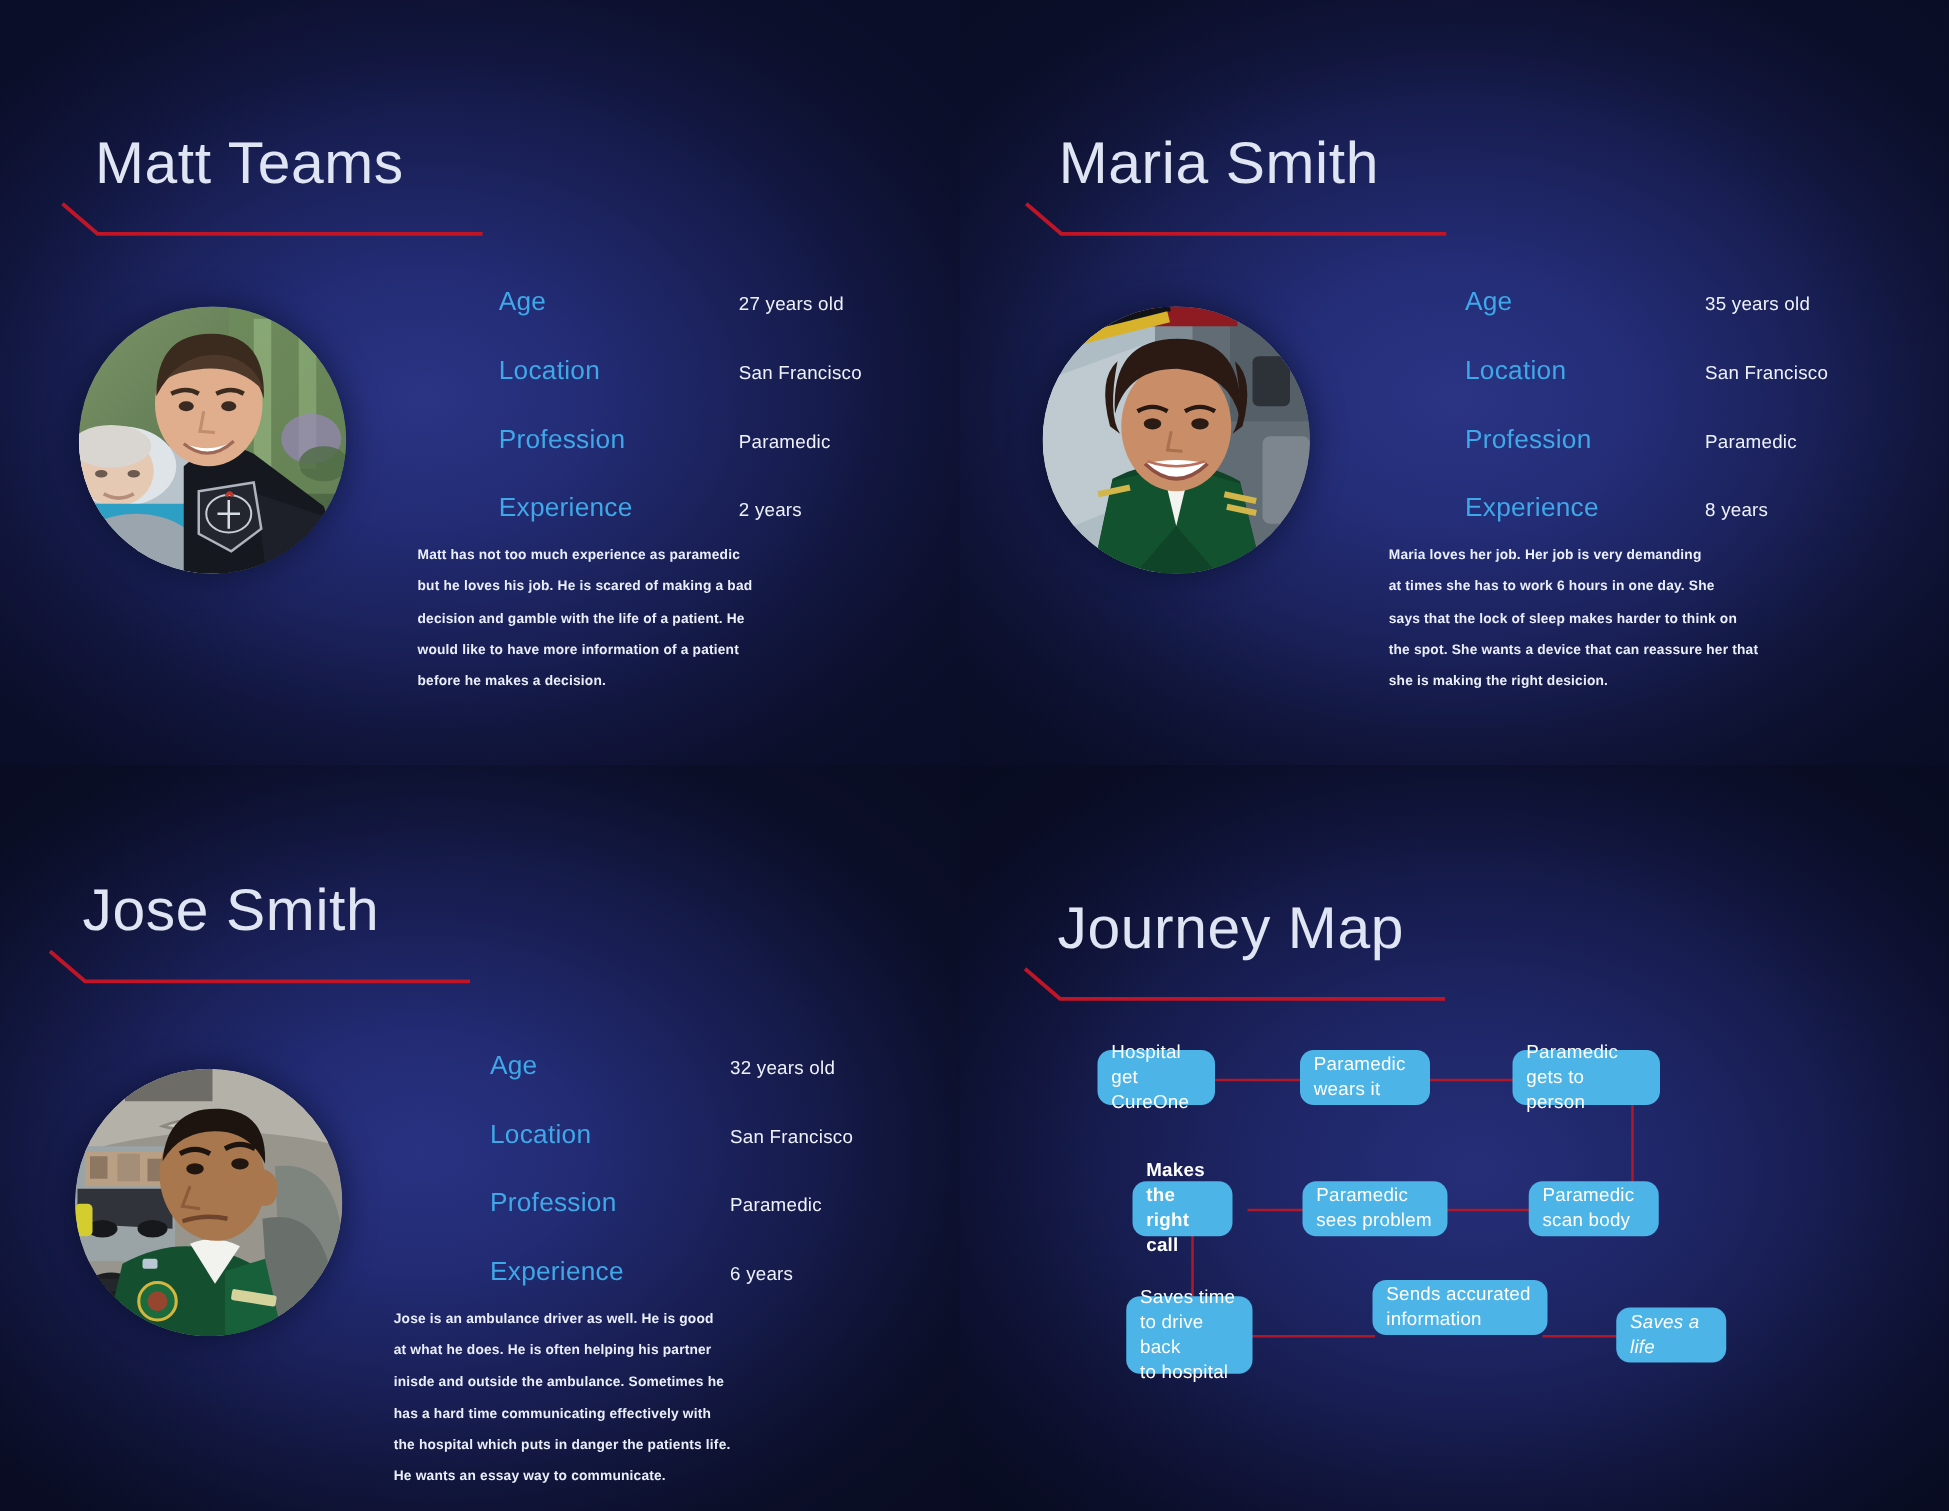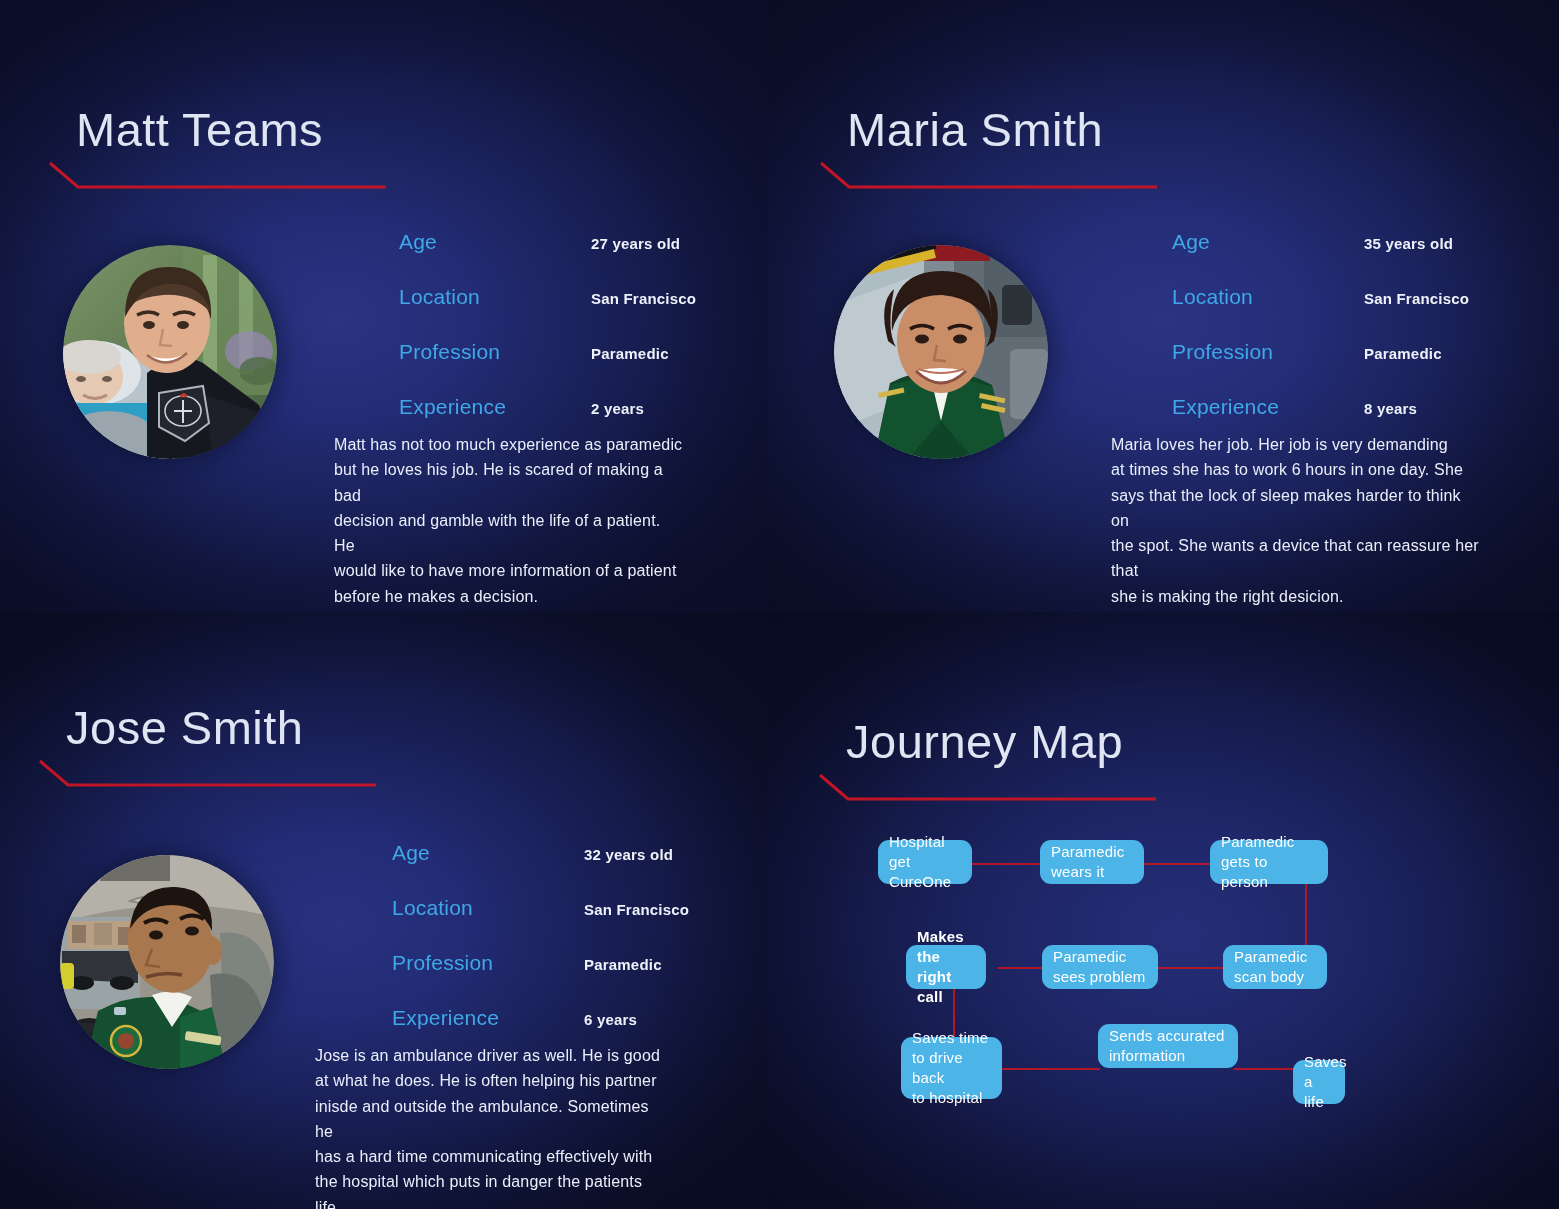--- a/index.html
+++ b/index.html
@@ -97,31 +97,32 @@
   .fact-label {
     width: 192px;
     flex: 0 0 192px;
     font-size: 21px;
     font-weight: 300;
     color: #3fa8e8;
     letter-spacing: 0.2px;
   }
   .fact-value {
     font-size: 15px;
-    font-weight: 700;
+    font-weight: 400;
     color: #eef2fb;
     letter-spacing: 0.2px;
   }
   .bio {
     position: absolute;
-    font-size: 16px;
+    font-size: 11px;
     line-height: 25.3px;
     color: #eaeffb;
     letter-spacing: 0.15px;
     white-space: pre-line;
+    font-weight: bold;
   }
 
   
   .journey {
     position: absolute;
     left: 0;
     top: 0;
     width: 791px;
     height: 597px;
   }
@@ -451,18 +452,18 @@
       <div class="jnode" style="left:138px; top:333px; width:80px; height:44px;font-weight:bold;">Makes the
 right call</div>
 
       <div class="jnode" style="left:133px; top:425px; width:101px; height:62px;">Saves time
 to drive back
 to hospital</div>
 
       <div class="jnode" style="left:330px; top:412px; width:140px; height:44px;">Sends accurated
 information</div>
 
-      <div class="jnode" style="left:525px; top:448px; width:52px; height:44px;">Saves a
+      <div class="jnode" style="left:525px; top:434px; width:88px; height:44px;font-style:italic;">Saves a
 life</div>
     </div>
   </section>
 
 </div>
 
 </body></html>

